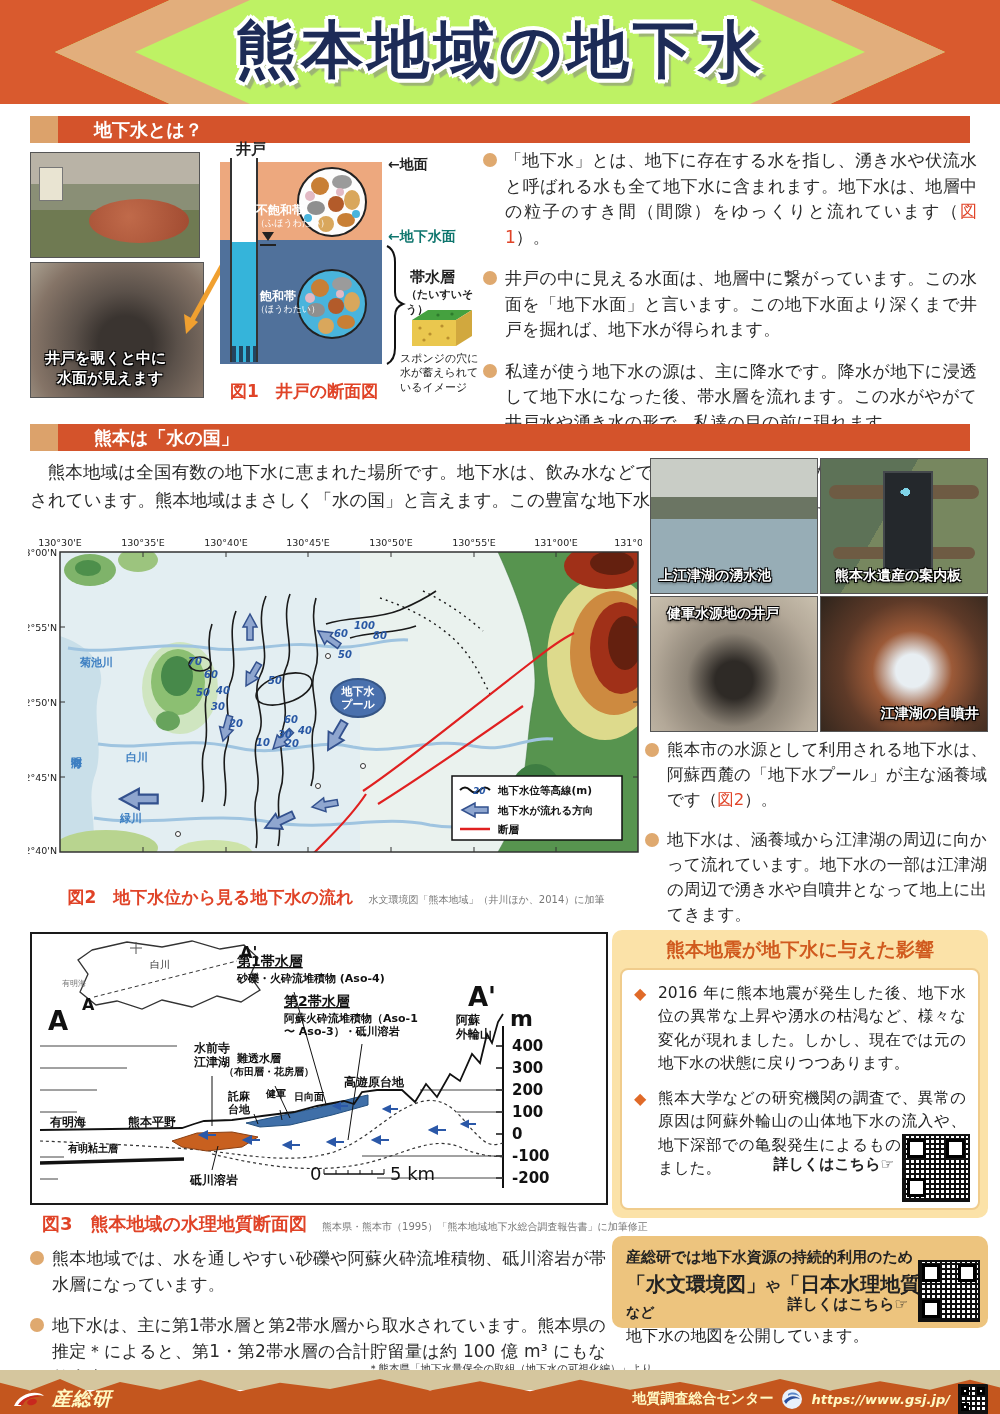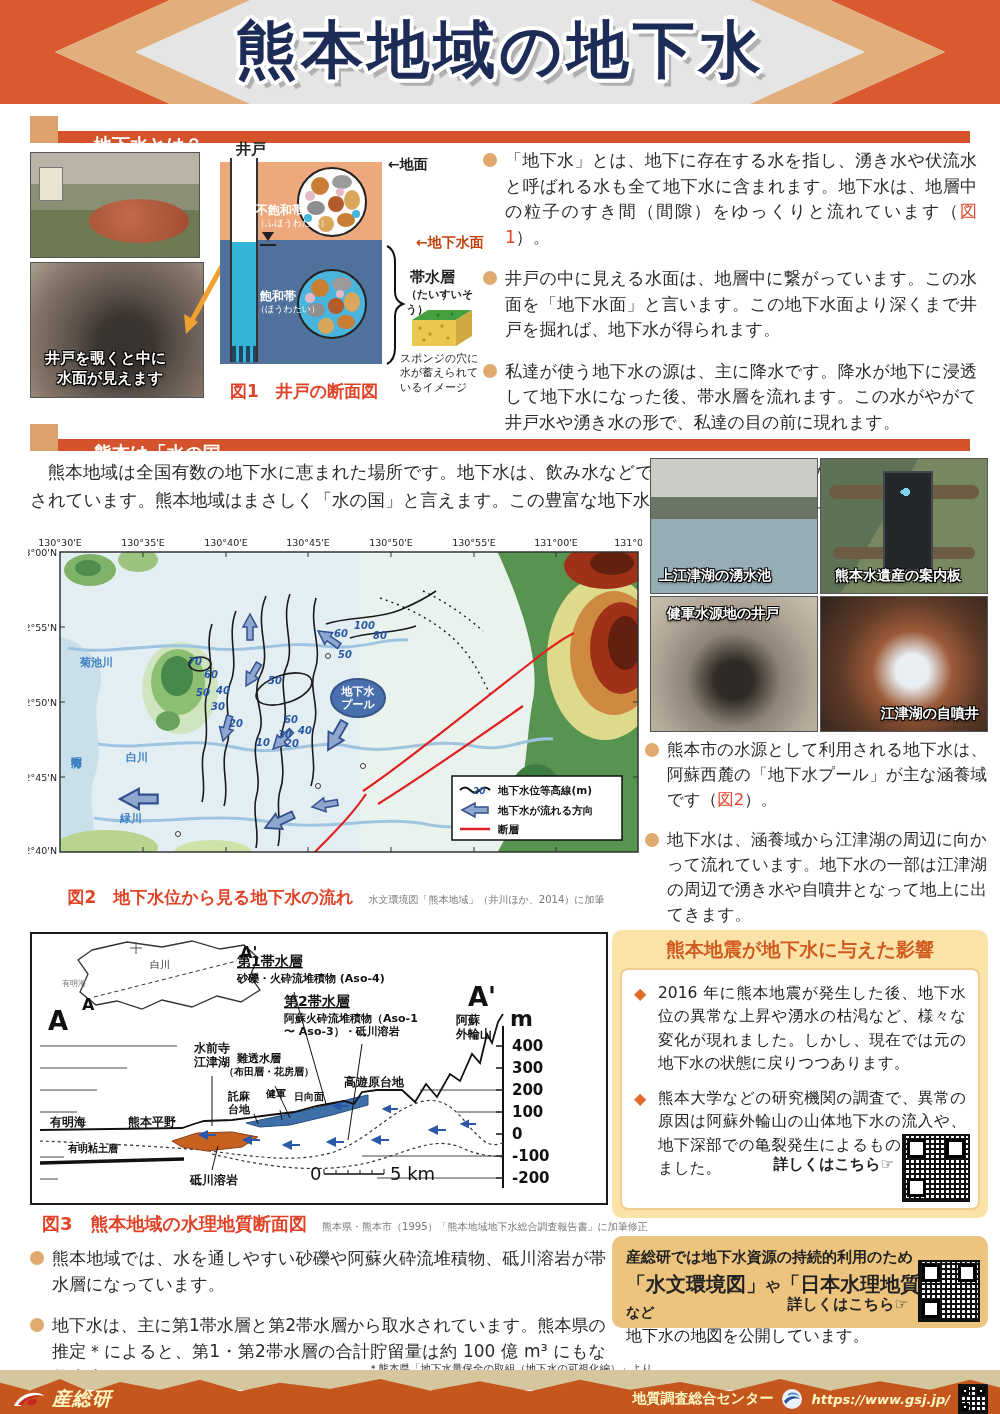--- a/index.html
+++ b/index.html
@@ -1,37 +1,37 @@
 <!DOCTYPE html>
 <html><head>
 <meta charset="utf-8">
 <style>
   html,body{margin:0;padding:0;background:#888;}
   .page{position:relative;width:1000px;height:1414px;background:#ffffff;margin:0 auto;
         font-family:"DejaVu Sans",sans-serif;color:#222;overflow:hidden;}
   .abs{position:absolute;}
   
-  .hdr{position:absolute;left:0;top:0;width:1000px;height:104px;background:#e5e5e5;}
+  .hdr{position:absolute;left:0;top:0;width:1000px;height:104px;background:#bef264;}
   .hdr .red-l{position:absolute;inset:0;background:#d95a2e;
       clip-path:polygon(0 0,17% 0,5.5% 50%,17% 100%,0 100%);}
   .hdr .red-r{position:absolute;inset:0;background:#d95a2e;
       clip-path:polygon(83% 0,100% 0,100% 100%,83% 100%,94.5% 50%);}
   .hdr .tan-l{position:absolute;inset:0;background:#e2ae7c;
       clip-path:polygon(17% 0,25% 0,13.5% 50%,25% 100%,17% 100%,5.5% 50%);}
   .hdr .tan-r{position:absolute;inset:0;background:#e2ae7c;
       clip-path:polygon(75% 0,83% 0,94.5% 50%,83% 100%,75% 100%,86.5% 50%);}
   .hdr h1{position:absolute;left:0;right:0;top:8px;margin:0;text-align:center;
       font-size:62px;font-weight:900;letter-spacing:4px;color:#1d2b57;
       text-shadow:-3px -3px 0 #fff,3px -3px 0 #fff,-3px 3px 0 #fff,3px 3px 0 #fff,
       -4px 0 0 #fff,4px 0 0 #fff,0 -4px 0 #fff,0 4px 0 #fff,6px 7px 1px rgba(130,130,130,.55);}
   
   .band{position:absolute;height:27px;display:flex;align-items:stretch;}
   .band .sq{width:28px;background:#dca26b;}
   .band .bar{flex:1;background:#d4532b;color:#fff;font-weight:bold;font-size:18px;
-      line-height:27px;padding-left:36px;margin-top:15px;}
+      line-height:27px;padding-left:36px;}
   
   .bullets .b{position:relative;padding-left:22px;margin-bottom:16px;
       font-size:17px;line-height:1.5;color:#2a2a2a;text-align:justify;}
   .bullets .dot{position:absolute;left:0;top:5px;width:14px;height:14px;border-radius:50%;
       background:#dfa96f;}
   .figref{color:#e04327;}
   .intro{font-size:17.5px;line-height:1.62;color:#2a2a2a;text-align:justify;}
   .figcap{color:#e04327;font-weight:bold;font-size:17px;}
   .figsrc{color:#777;font-size:10px;font-weight:normal;margin-left:10px;}
   
@@ -150,21 +150,21 @@
         <circle cx="14" cy="30" r="5" fill="#e2b9c4"></circle>
       <circle cx="44" cy="26" r="4" fill="#e2b9c4"></circle>
     </svg>
 
     <span class="f1lbl" style="position:absolute;left:56px;top:62px;color:#fff;font-size:12px;">不飽和帯</span>
     <span class="abs" style="left:56px;top:77px;color:#fff;font-size:9px;">（ふほうわたい）</span>
     <span class="f1lbl" style="position:absolute;left:60px;top:148px;color:#fff;font-size:12px;">飽和帯</span>
     <span class="abs" style="left:56px;top:163px;color:#fff;font-size:9px;">（ほうわたい）</span>
 
     <span class="f1lbl" style="position:absolute;left:188px;top:16px;font-size:14px;"><span>←</span><span>地面</span></span>
-    <span class="f1lbl" style="position:absolute;left:188px;top:94px;font-size:14px;color:#c2410c;margin-left:28px;"><span>←</span><span>地下水面</span></span>
+    <span class="f1lbl" style="position:absolute;left:188px;top:88px;font-size:14px;color:#0f766e;"><span>←</span><span>地下水面</span></span>
     <svg class="abs" style="left:184px;top:104px;" width="22" height="122" viewBox="0 0 22 122">
       <path d="M3,2 Q11,6 11,18 L11,48 Q11,57 19,60 Q11,63 11,72 L11,104 Q11,116 3,120" fill="none" stroke="#111" stroke-width="2"></path>
     </svg>
     <span class="f1lbl" style="position:absolute;left:210px;top:128px;font-size:15px;">帯水層</span>
     <span class="abs" style="left:206px;top:147px;font-size:11px;font-weight:bold;">（たいすいそう）</span>
 
     <svg class="abs" style="left:212px;top:168px;" width="62" height="40" viewBox="0 0 62 40">
       <polygon points="0,12 16,2 60,2 44,12" fill="#45a13f"></polygon>
       <polygon points="44,12 60,2 60,28 44,38" fill="#d1a83e"></polygon>
       <rect x="0" y="12" width="44" height="26" fill="#eac74e"></rect>

